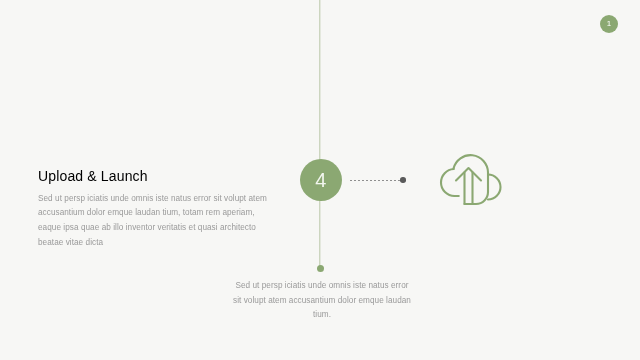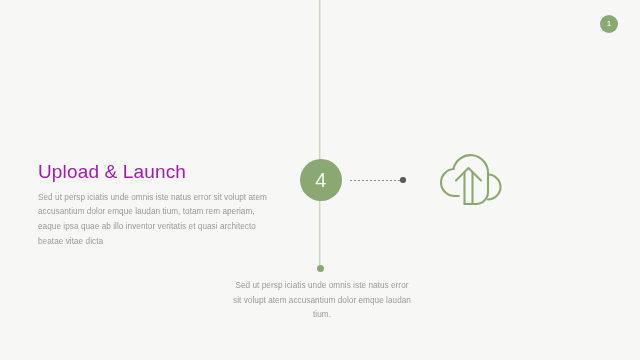--- a/index.html
+++ b/index.html
@@ -90,24 +90,24 @@
   }
 
   
   .text-block {
     position: absolute;
     left: 38px;
     top: 161px;
     width: 240px;
   }
   .block-title {
-    margin: 0 0 7px 0;
-    font-size: 19px;
+    margin: 7px 0 7px 0;
+    font-size: 14px;
     font-weight: 400;
-    color: #a21caf;
+    color: #000000;
     letter-spacing: .15px;
     line-height: 1.2;
   }
   .block-body {
     margin: 0;
     font-size: 8.2px;
     line-height: 1.78;
     color: #9a9a9a;
     letter-spacing: .05px;
   }

